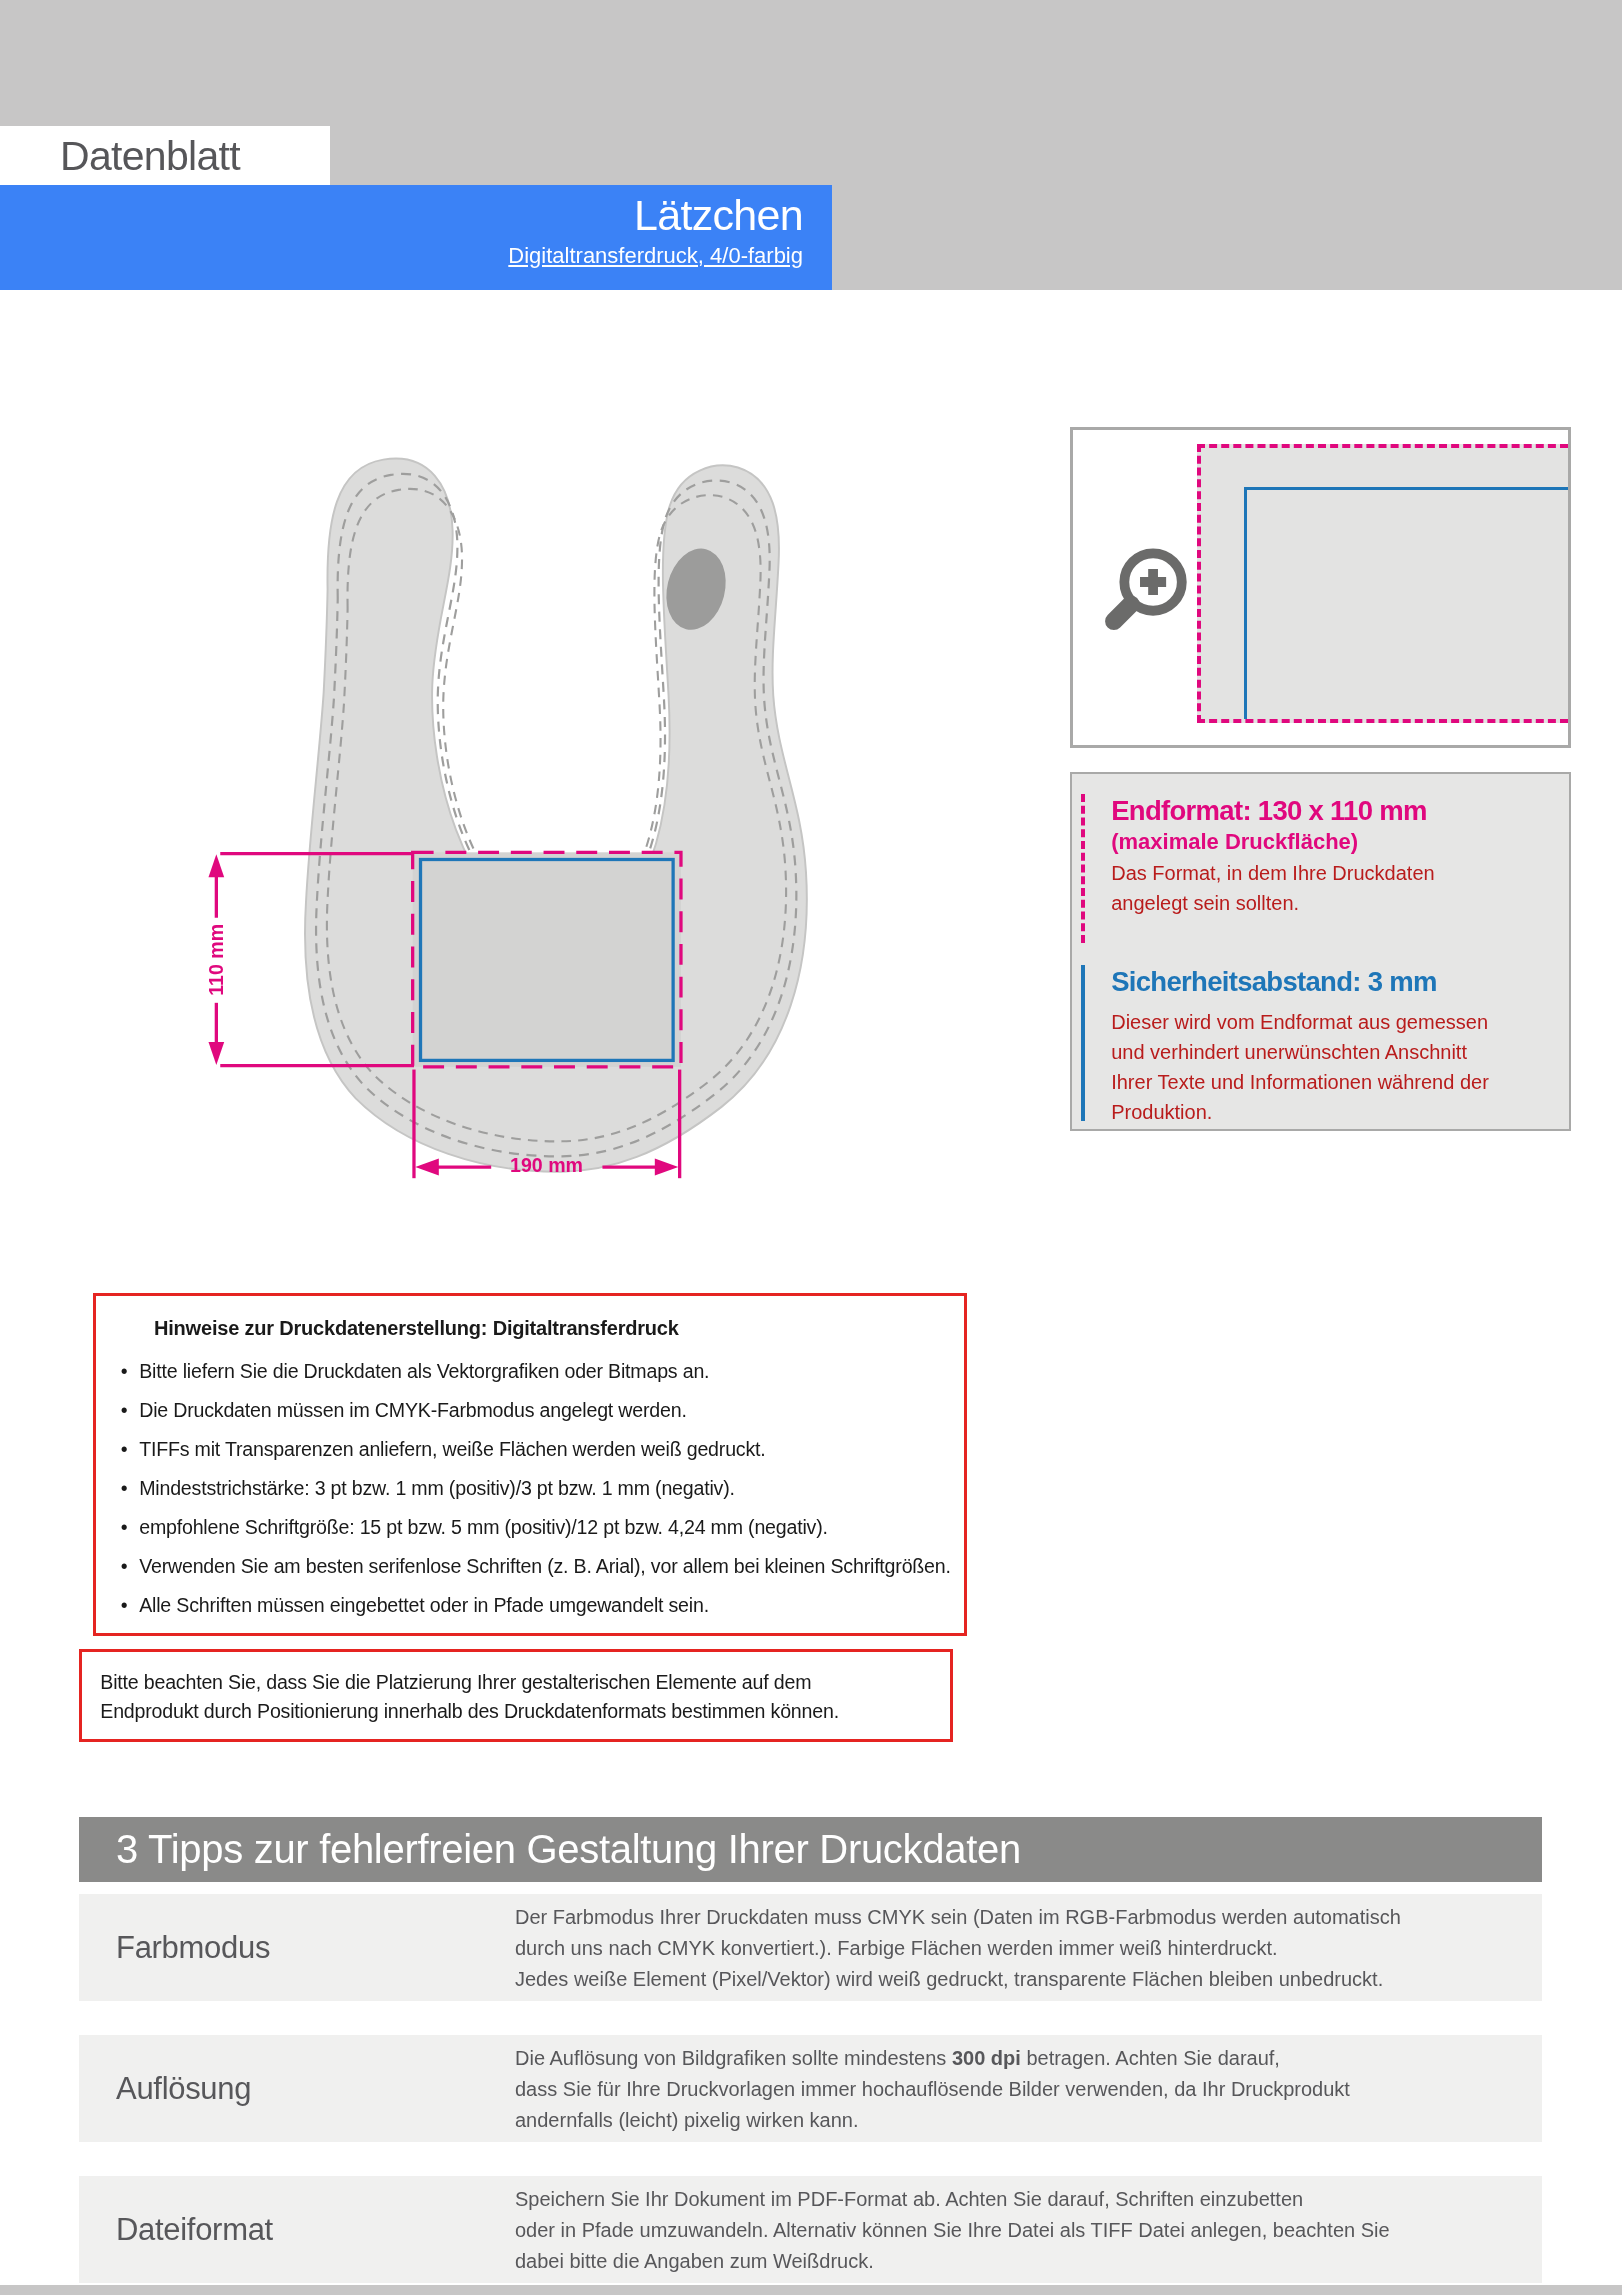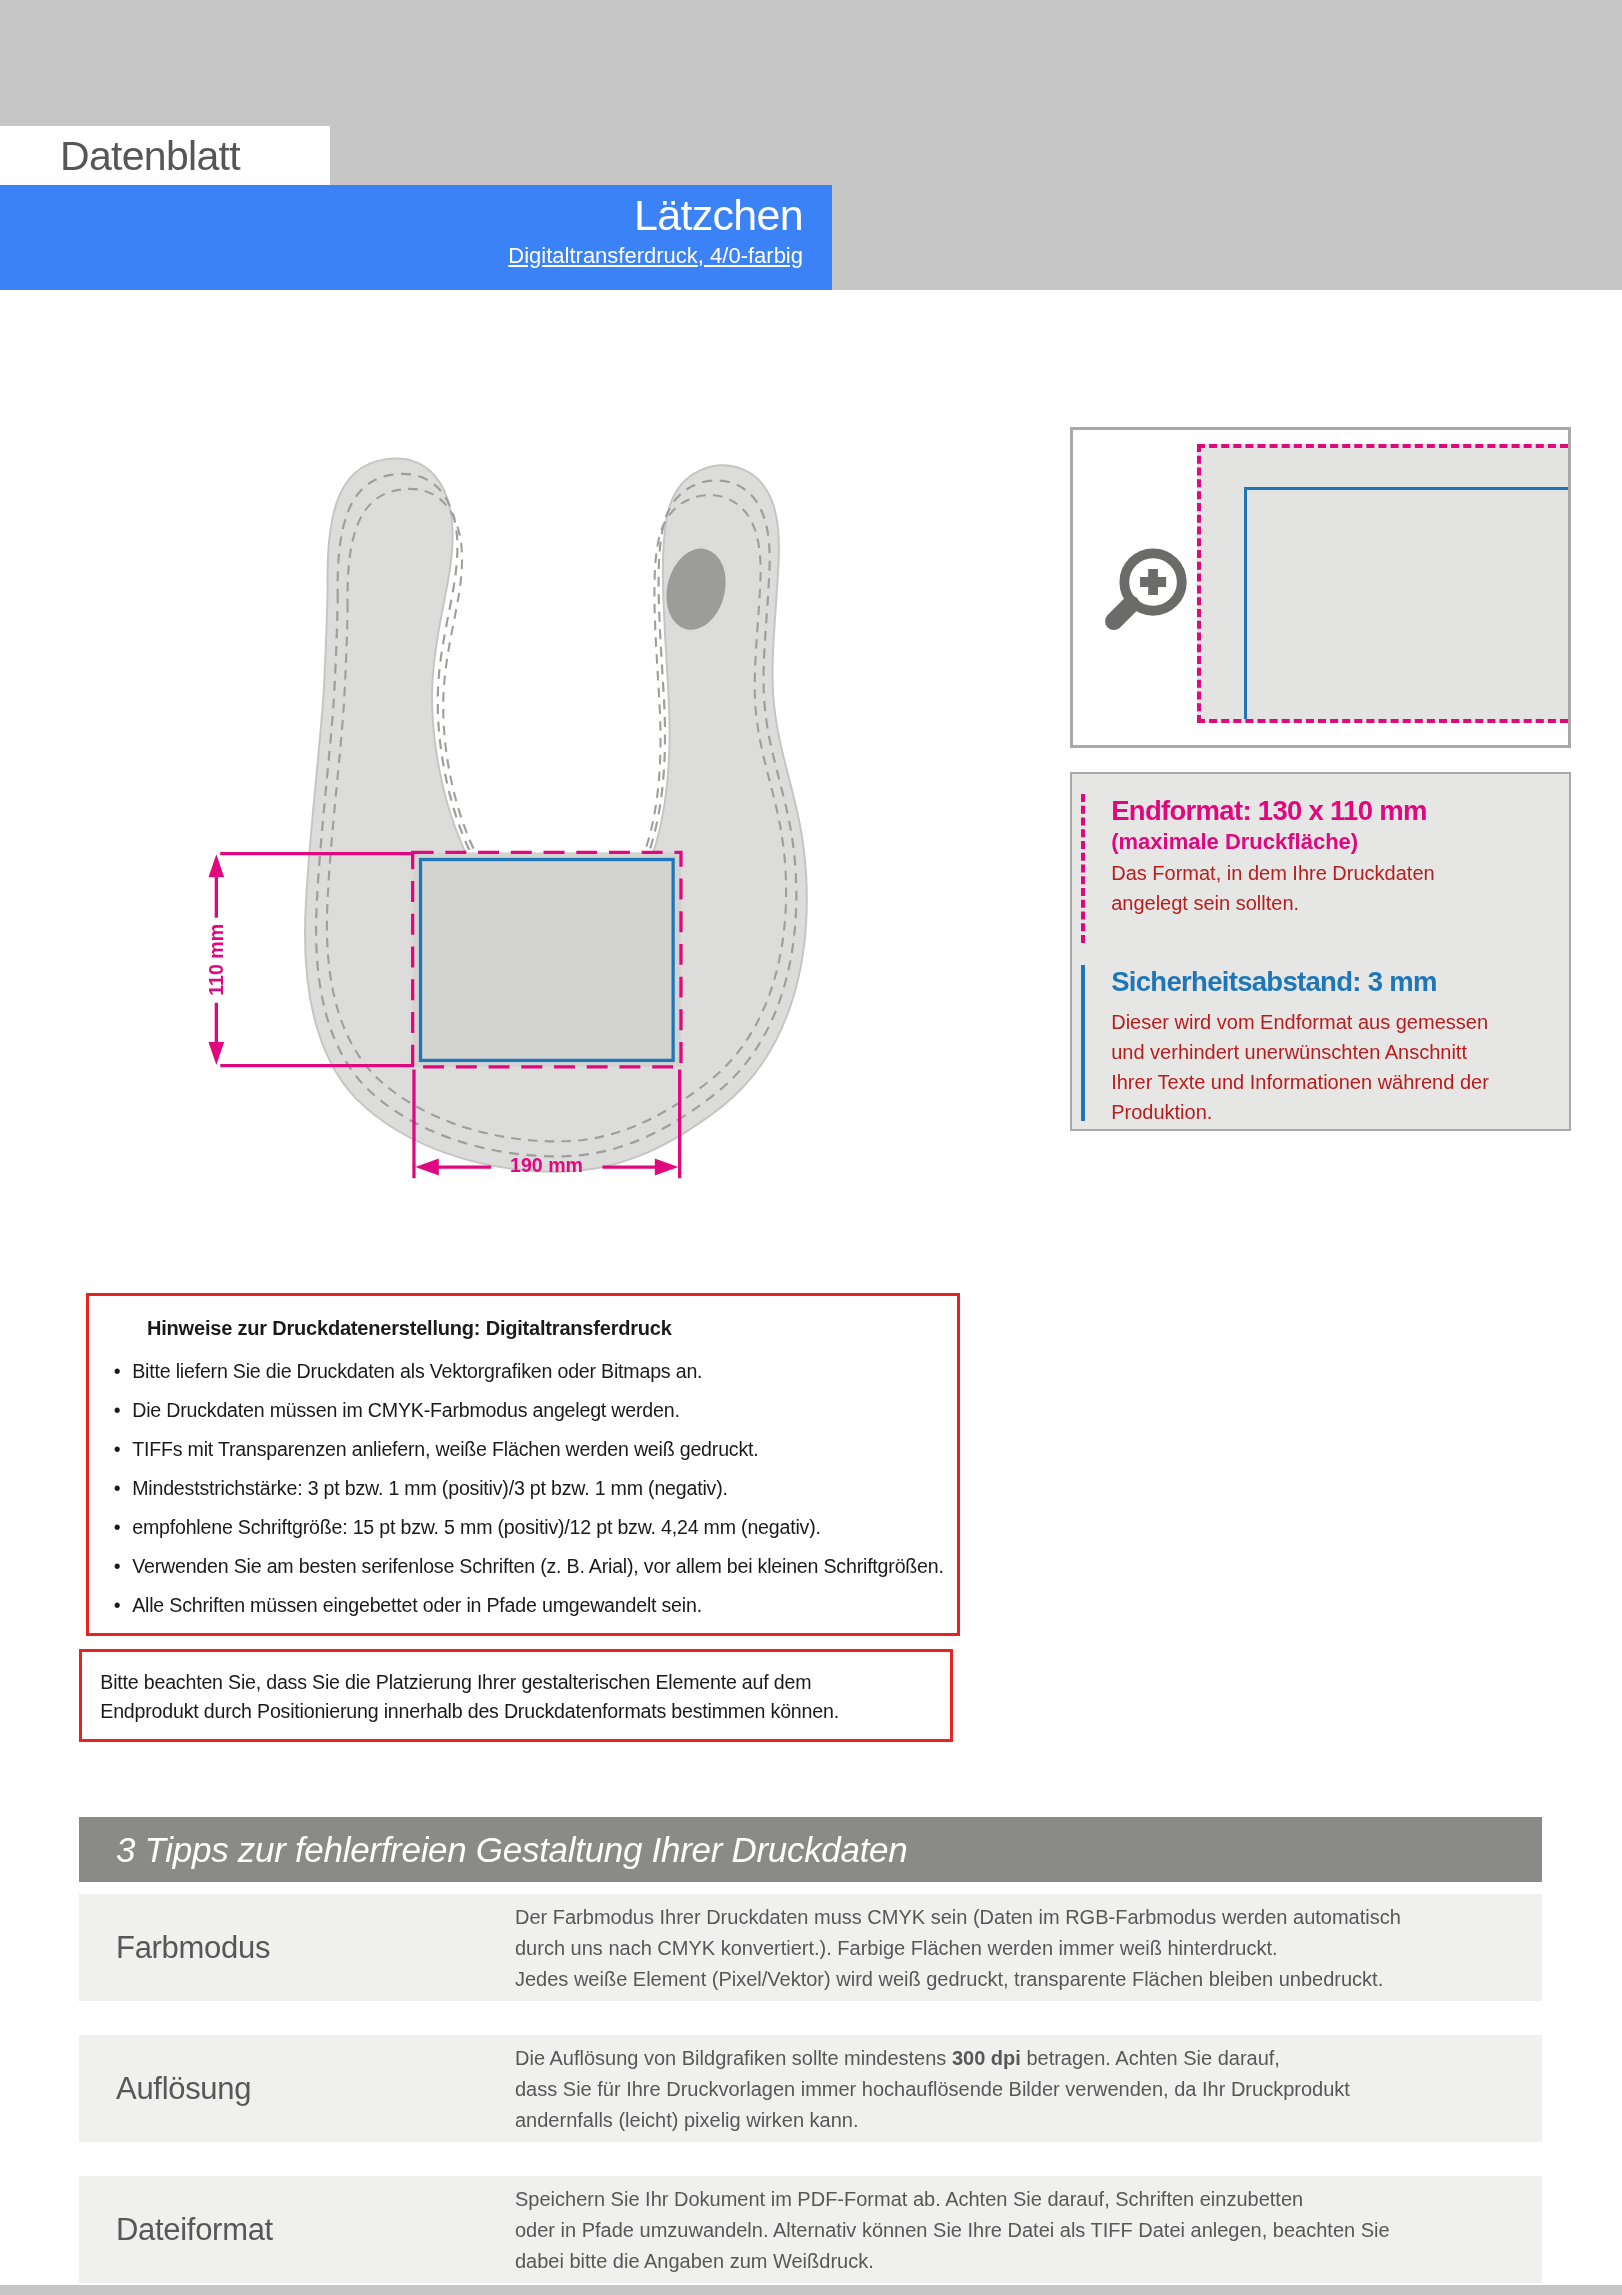--- a/index.html
+++ b/index.html
@@ -65,41 +65,40 @@
   .marker{width:0;margin-right:26px;}
   .marker-magenta{border-left:4.6px dashed #e0087e;height:149px;}
   .marker-blue{border-left:4.6px solid #1e76b8;height:156px;}
   .t-magenta{font-size:27.5px;font-weight:bold;color:#e0087e;letter-spacing:-0.7px;line-height:33px;}
   .t-magenta-sub{font-size:22px;font-weight:bold;color:#e0087e;line-height:29px;margin-bottom:2.6px;}
   .t-blue{font-size:27.5px;font-weight:bold;color:#1e76b8;letter-spacing:-0.7px;line-height:34px;margin-bottom:8px;}
   .t-gray{font-size:20px;color:#b91c1c;line-height:30px;}
 
   
   .notes-box{
-    position:absolute;left:86px;top:1293px;width:874px;height:343px;background:#ffffff;
+    position:absolute;left:93px;top:1293px;width:874px;height:343px;background:#ffffff;
     border:3.9px solid #e52421;box-sizing:border-box;color:#1a1a1a;
   }
   .notes-title{font-size:20px;font-weight:bold;margin:21px 0 11.8px 58px;letter-spacing:-0.2px;}
   .bullet{
     position:relative;padding-left:23.6px;margin-left:19.6px;font-size:19.6px;line-height:39px;
     letter-spacing:-0.2px;white-space:nowrap;
   }
   .bullet::before{content:"\2022";position:absolute;left:5.2px;}
   .placement-box{
     position:absolute;left:79px;top:1649px;width:874px;height:93px;background:#ffffff;
     border:3.9px solid #e52421;box-sizing:border-box;color:#1a1a1a;
     padding:15.7px 0 0 18.3px;font-size:19.6px;line-height:29.4px;letter-spacing:-0.2px;
   }
 
   
   .tips-band{
     position:absolute;left:79px;top:1817px;width:1463px;height:65px;background:#8a8a89;
-    color:#ffffff;font-size:35px;line-height:65px;padding-left:37px;box-sizing:border-box;
+    color:#ffffff;font-size:40px;line-height:65px;padding-left:37px;box-sizing:border-box;
     letter-spacing:-0.3px;
-    font-style:italic;
   }
   .tip-row{
     position:absolute;left:79px;width:1463px;height:107px;background:#f0f0ef;
   }
   .row-1{top:1894px;} .row-2{top:2035px;} .row-3{top:2176px;}
   .tip-label{
     position:absolute;left:37px;top:50%;transform:translateY(-50%);
     font-size:31px;color:#57575a;letter-spacing:-0.3px;
   }
   .tip-desc{

